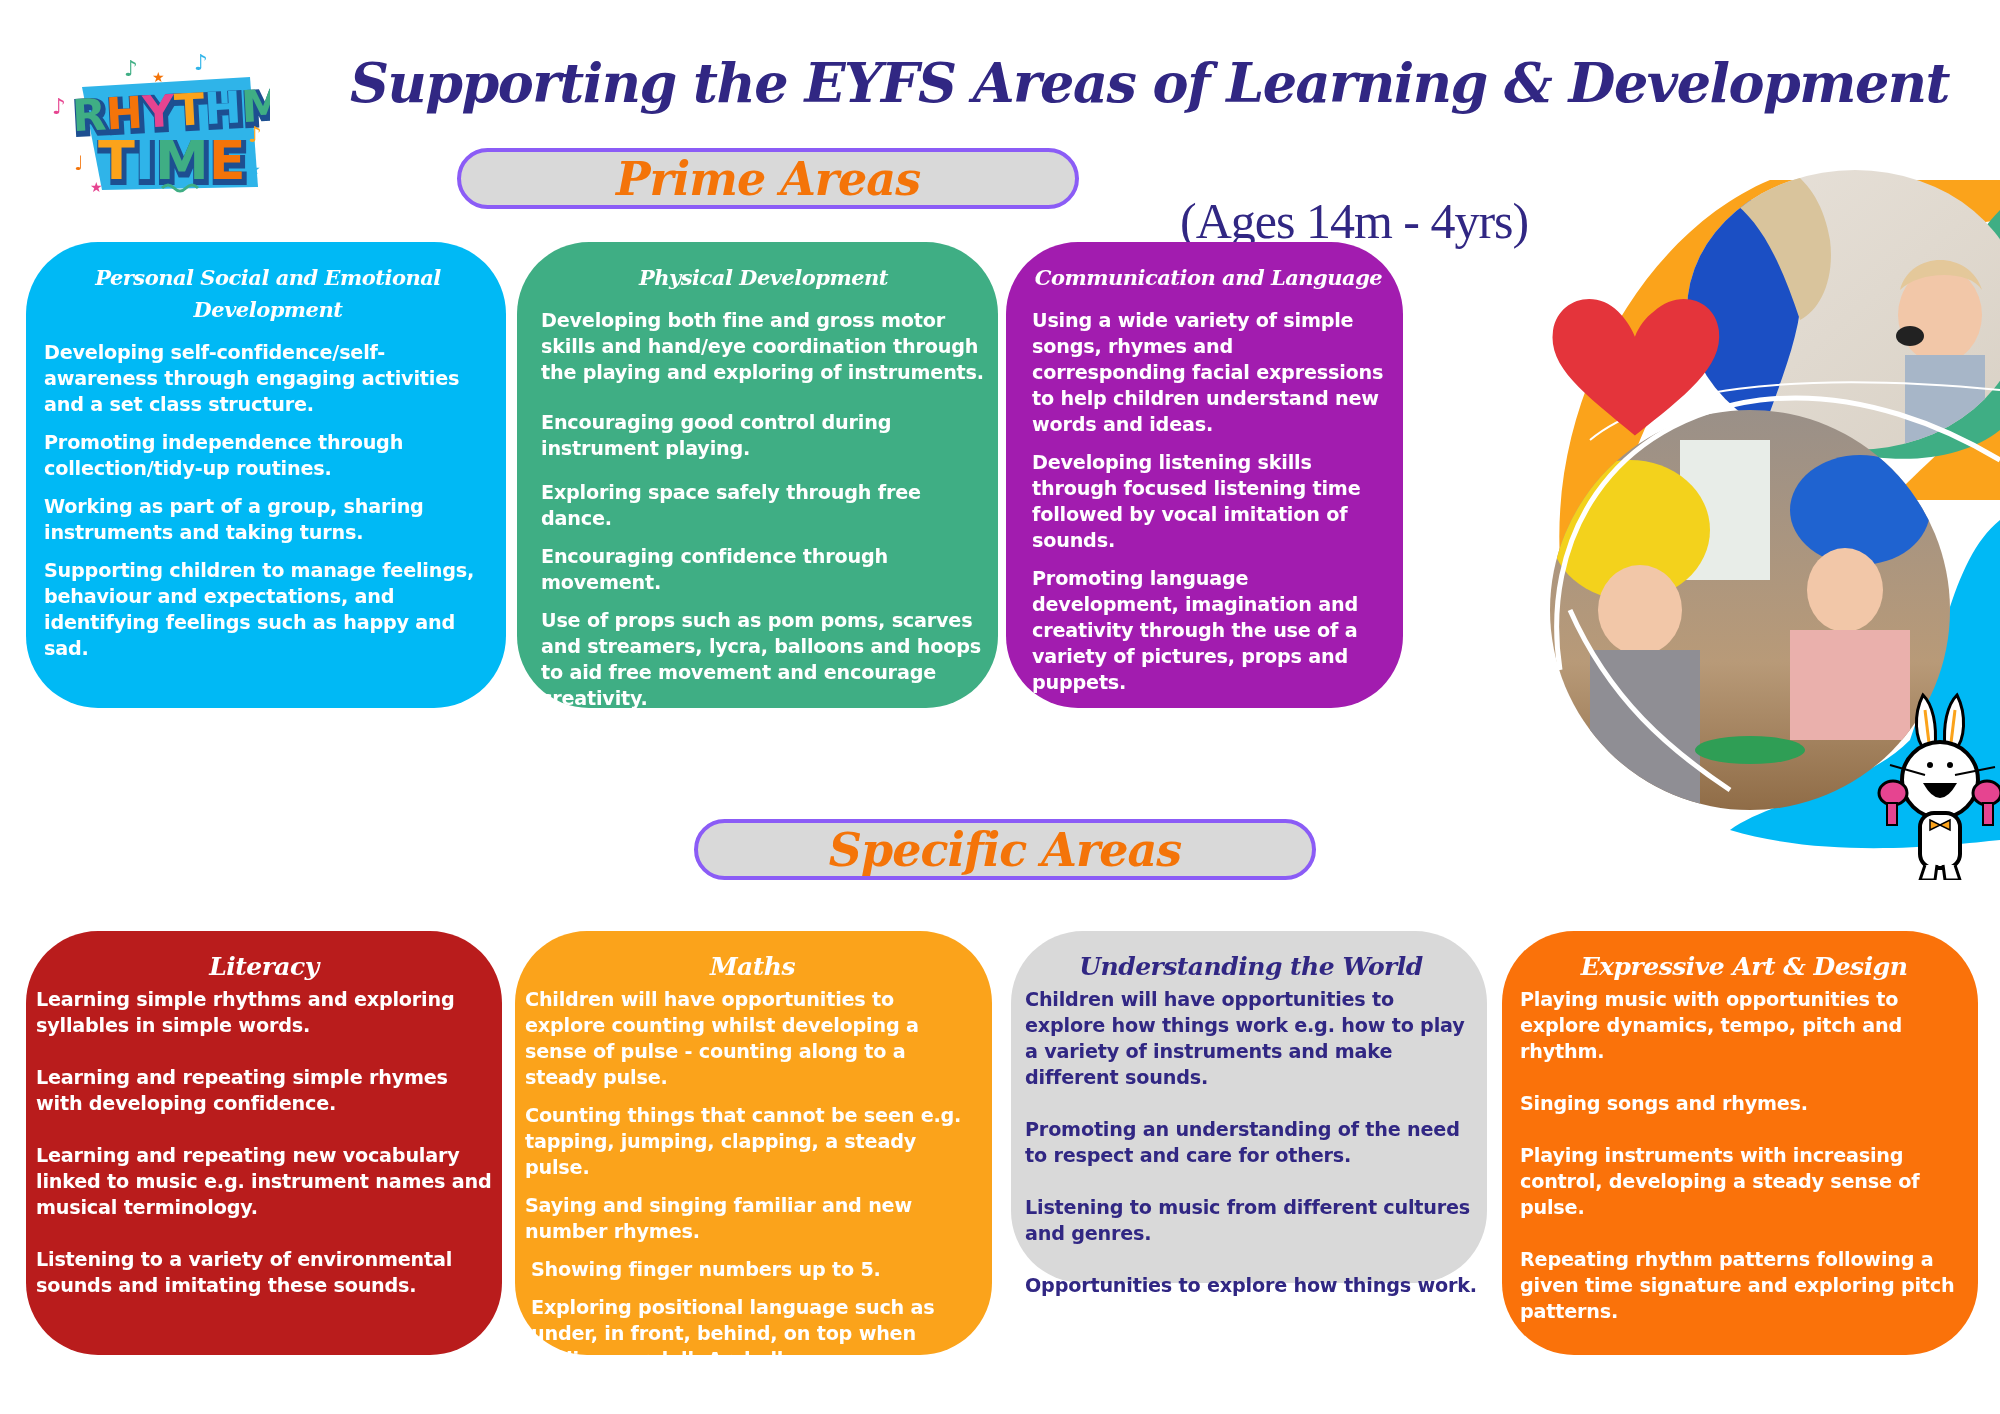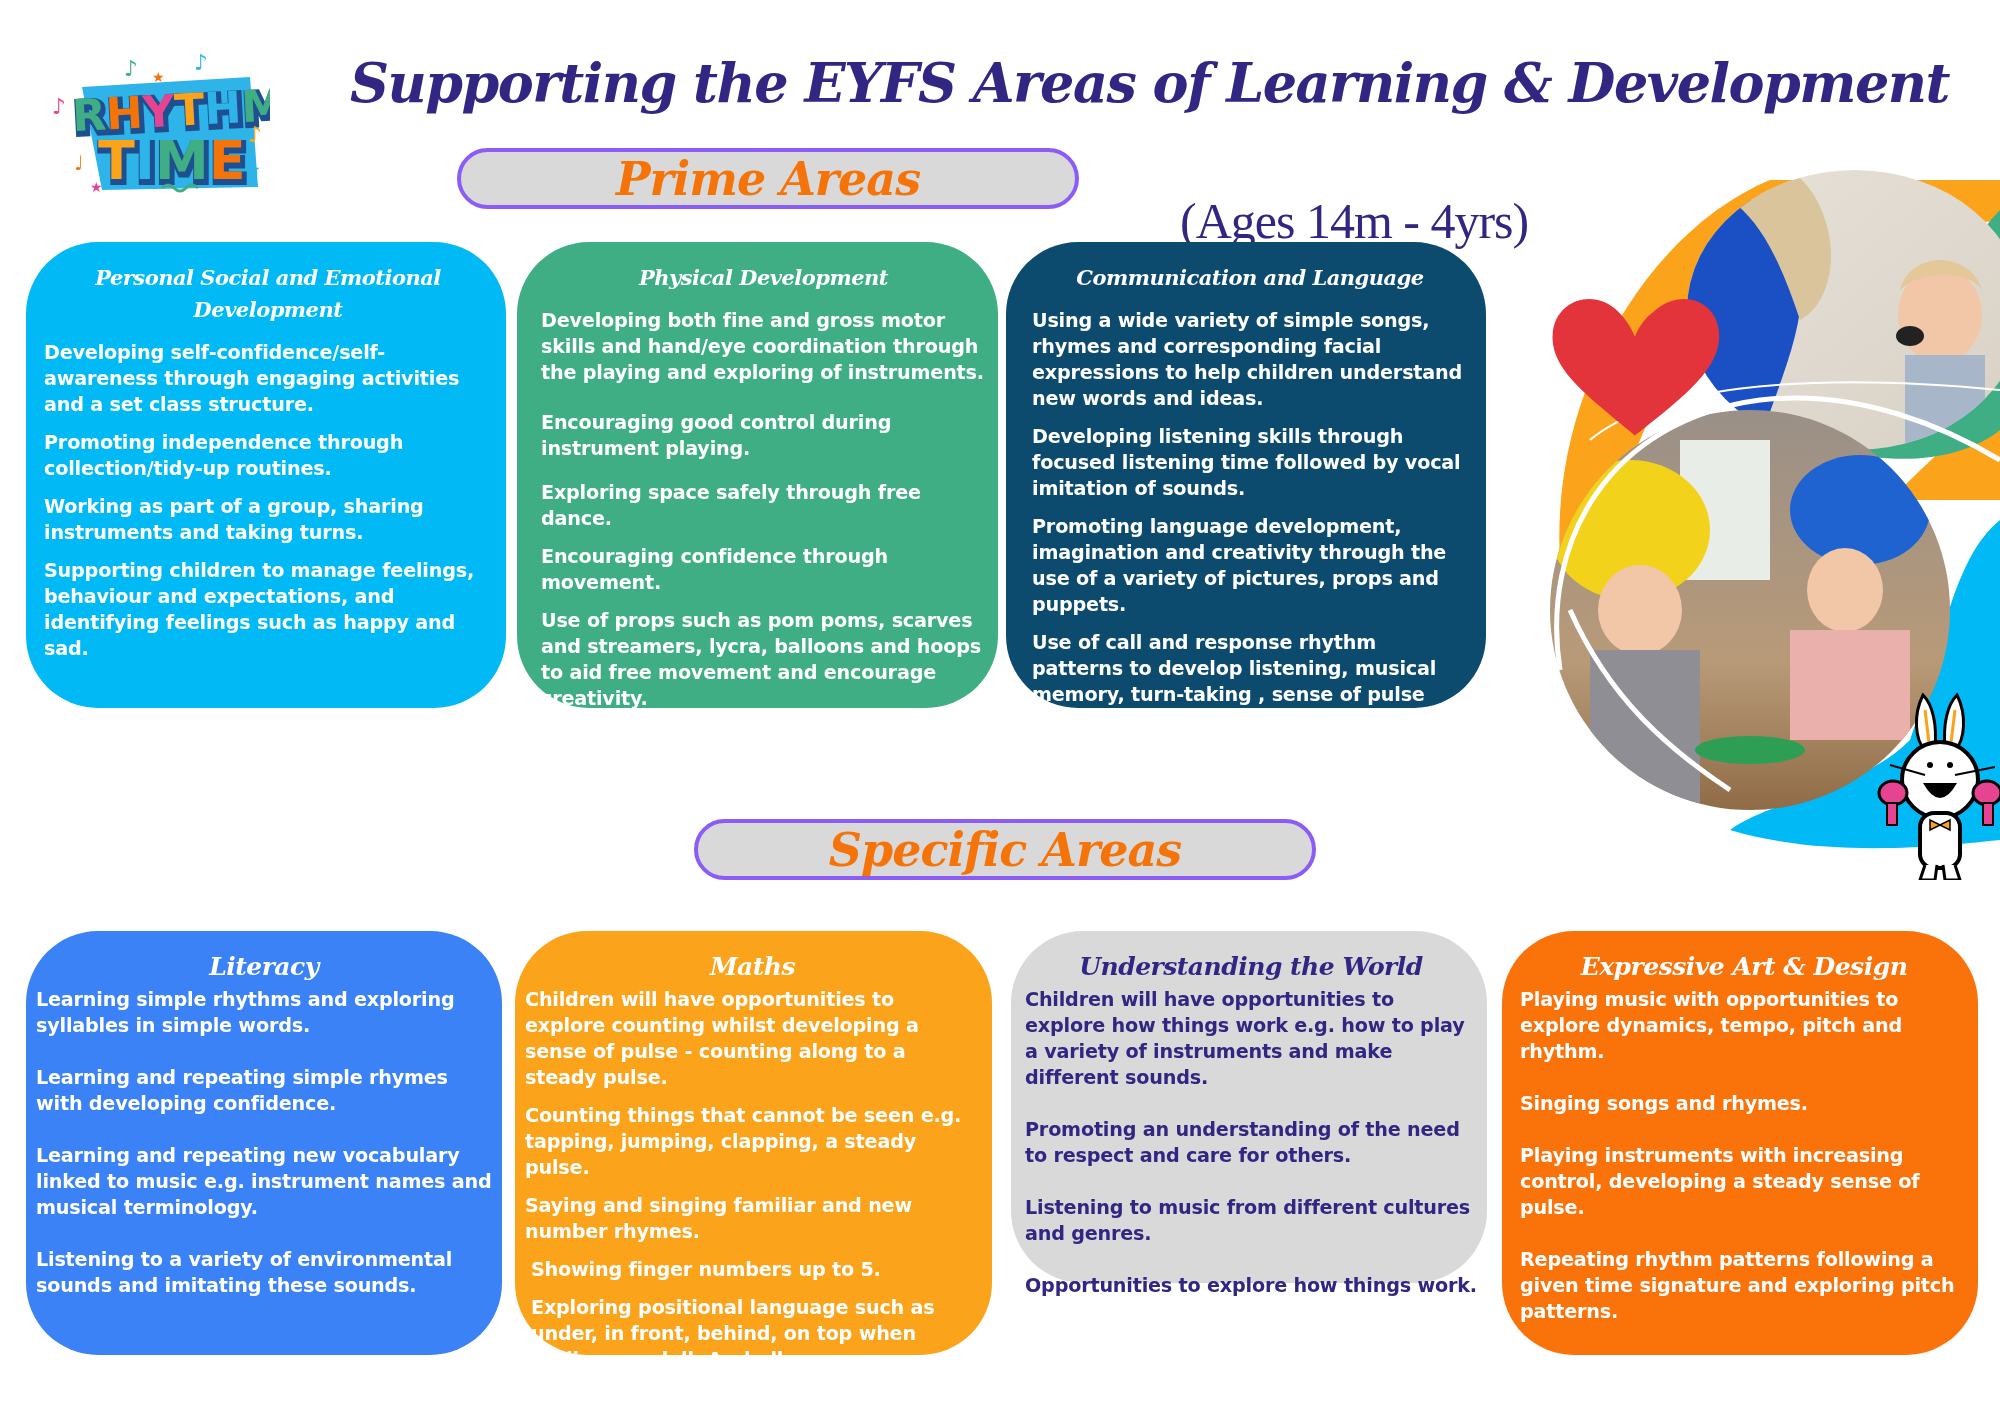--- a/index.html
+++ b/index.html
@@ -47,23 +47,23 @@
     font-size:21px; line-height:32px; letter-spacing:-0.5px;
   }
   .card p {
     margin:0 0 12px 0; font-size:19.2px; line-height:26px; font-weight:600;
     letter-spacing:-0.2px;
   }
   .card.spaced p { margin-bottom:26px; }
 
   .c-psed { left:26px; top:242px; width:480px; height:466px; background:#00b9f5; padding-left:18px; padding-right:14px; }
   .c-phys { left:517px; top:242px; width:481px; height:466px; background:#3fae84; padding-left:24px; padding-right:12px; }
-  .c-cl   { left:1006px; top:242px; width:480px; height:466px; background:#0c4a6e; padding-left:26px; padding-right:18px; }
-
-  .c-lit  { left:26px; top:931px; width:476px; height:424px; background:#3b82f6; padding-left:10px; padding-right:10px; }
+  .c-cl   { left:1006px; top:242px; width:397px; height:466px; background:#a21caf; padding-left:26px; padding-right:18px; }
+
+  .c-lit  { left:26px; top:931px; width:476px; height:424px; background:#b91c1c; padding-left:10px; padding-right:10px; }
   .c-math { left:515px; top:931px; width:477px; height:424px; background:#fba31b; padding-left:10px; padding-right:12px; }
   .c-utw  { left:1011px; top:931px; width:476px; height:352px; background:#d9d9d9; color:#312783; padding-left:14px; padding-right:10px; }
   .c-ead  { left:1502px; top:931px; width:476px; height:424px; background:#fa720a; padding-left:18px; padding-right:10px; }
 
   .c-lit h3, .c-math h3, .c-utw h3, .c-ead h3 { font-size:25px; margin-bottom:4px; }
   .c-utw h3 { color:#312783; }
 
   
   .logo { left:52px; top:52px; width:218px; height:142px; }
 

